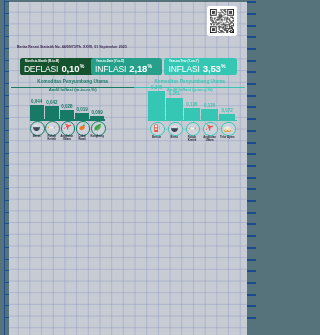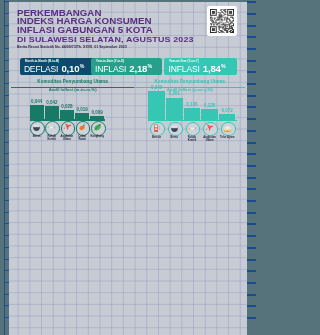--- a/index.html
+++ b/index.html
@@ -62,26 +62,20 @@
   .panel .clab{position:absolute;font-size:2.75px;line-height:3.05px;font-weight:700;
     color:#2a2a3a;text-align:center;}
 </style>
 </head>
 <body>
 
 <div id="root">
   <div id="page">
       <div id="grid"></div>
 
-    <div id="title">
-      <div class="tl t1">PERKEMBANGAN</div>
-      <div class="tl t2">INDEKS HARGA KONSUMEN</div>
-      <div class="tl t3">INFLASI GABUNGAN 5 KOTA</div>
-      <div class="tl t4">DI SULAWESI SELATAN, AGUSTUS 2023</div>
-    </div>
     <div id="subtitle">Berita Resmi Statistik No. 44/09/73/Th. XXVII, 01 September 2023</div>
 
     <div id="qr">
         <svg width="24" height="24" viewBox="0 0 25 25" id="qrsvg">
           <rect x="0" y="0" width="1" height="1" fill="#111"></rect>
           <rect x="1" y="0" width="1" height="1" fill="#111"></rect>
           <rect x="2" y="0" width="1" height="1" fill="#111"></rect>
           <rect x="3" y="0" width="1" height="1" fill="#111"></rect>
           <rect x="4" y="0" width="1" height="1" fill="#111"></rect>
           <rect x="5" y="0" width="1" height="1" fill="#111"></rect>
@@ -386,41 +380,41 @@
           <rect x="17" y="24" width="1" height="1" fill="#111"></rect>
           <rect x="18" y="24" width="1" height="1" fill="#111"></rect>
           <rect x="21" y="24" width="1" height="1" fill="#111"></rect>
           <rect x="22" y="24" width="1" height="1" fill="#111"></rect>
           <rect x="23" y="24" width="1" height="1" fill="#111"></rect>
           <rect x="24" y="24" width="1" height="1" fill="#111"></rect>
         </svg>
       </div>
 
     <div id="stats">
-        <div class="stat" style="left: 10.7px; width: 76px; background: #0c4a6e;">
+        <div class="stat" style="left: 10.7px; width: 76px; background: #14532d;">
           <div class="cap">Month-to-Month (M-to-M)</div>
           <div class="row">
             <span class="lab">DEFLASI</span>
             <span class="val">0,10</span>
             <span class="unit">%</span>
           </div>
         </div>
         <div class="stat" style="left: 81.9px; width: 71px; background: rgb(38, 160, 139);">
           <div class="cap">Year-to-Date (Y-to-D)</div>
           <div class="row">
             <span class="lab">INFLASI</span>
             <span class="val">2,18</span>
             <span class="unit">%</span>
           </div>
         </div>
         <div class="stat" style="left: 155.4px; width: 73px; background: rgb(53, 198, 180);">
           <div class="cap">Year-on-Year (Y-on-Y)</div>
           <div class="row">
             <span class="lab">INFLASI</span>
-            <span class="val">1,84</span>
+            <span class="val">3,53</span>
             <span class="unit">%</span>
           </div>
         </div>
       </div>
 
     <div class="panel" id="panel0" style="left: 1.8px; width: 123.6px;">
         <div class="ph" style="top:2px;color:#177a66">
           <div class="t1">Komoditas Penyumbang Utama</div>
           <div class="t2">Andil Inflasi (m-to-m,%)</div>
         </div>

